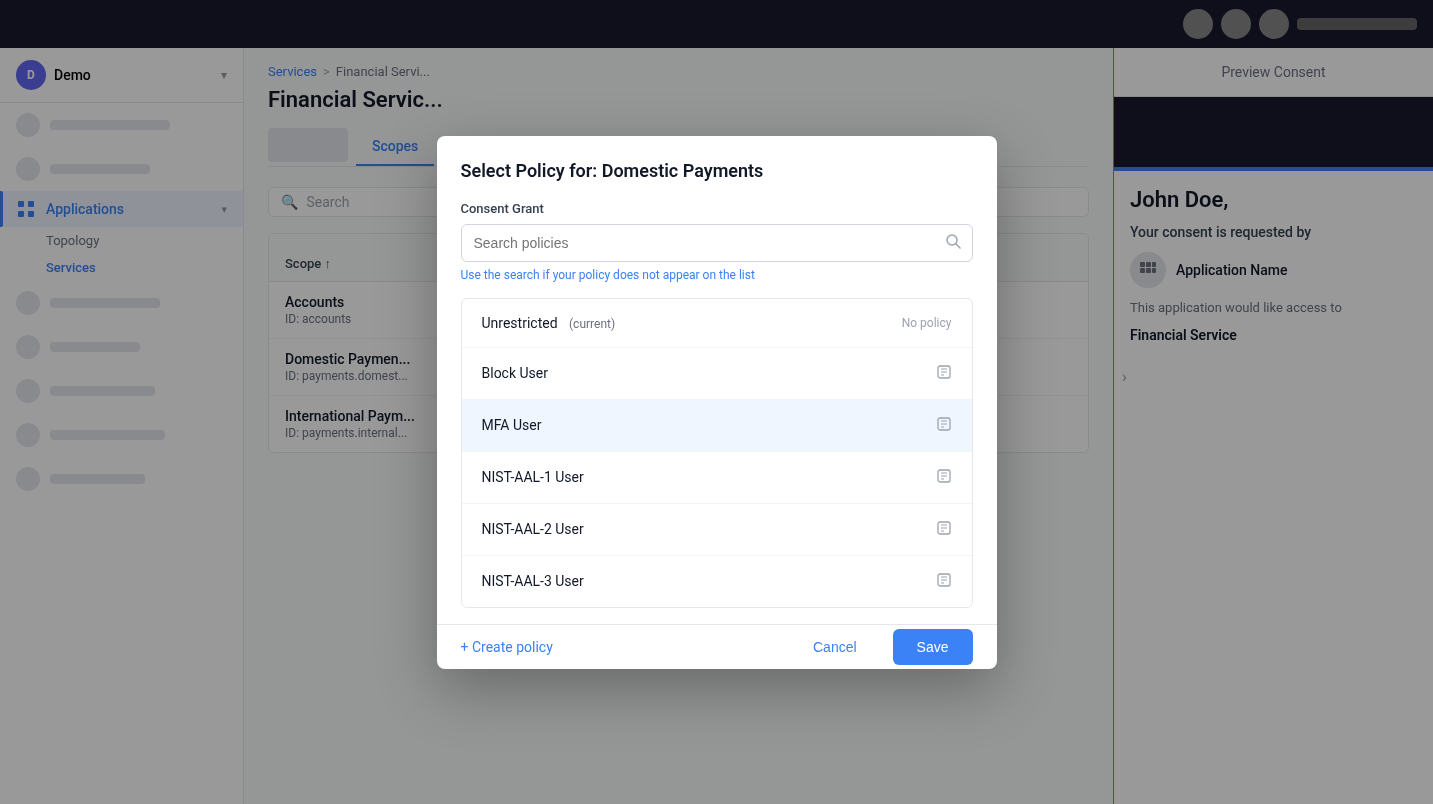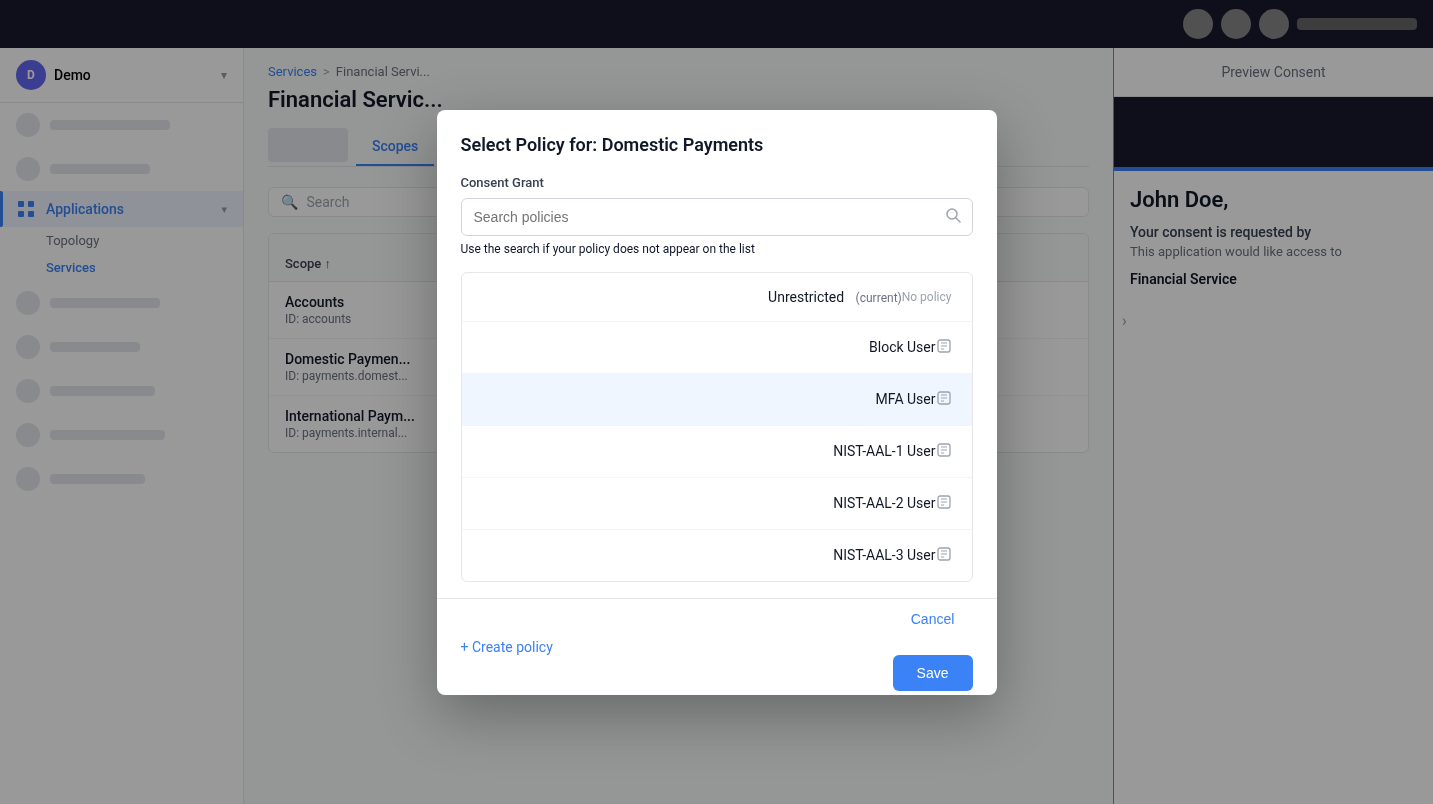--- a/index.html
+++ b/index.html
@@ -76,34 +76,34 @@
     .overlay { position: absolute; top: 0; left: 0; right: 0; bottom: 0; background: rgba(0,0,0,0.4); z-index: 100; display: flex; align-items: center; justify-content: center; }
 
     
     .modal { background: #fff; border-radius: 8px; width: 560px; box-shadow: 0 20px 60px rgba(0,0,0,0.3); overflow: hidden; }
     .modal-header { padding: 24px 24px 0; }
     .modal-title { font-size: 18px; font-weight: 600; color: #111827; }
     .modal-section-label { font-size: 13px; font-weight: 500; color: #374151; margin: 20px 0 8px; }
     .modal-search-wrapper { position: relative; }
     .modal-search-input { width: 100%; border: 1px solid #d1d5db; border-radius: 6px; padding: 10px 40px 10px 12px; font-size: 14px; color: #9ca3af; outline: none; }
     .modal-search-icon { position: absolute; right: 12px; top: 50%; transform: translateY(-50%); color: #9ca3af; }
-    .modal-hint { font-size: 12px; color: #0f172a; margin-top: 6px; }
+    .modal-hint { font-size: 12px; color: #3b82f6; margin-top: 6px; }
 
     .policy-list { border: 1px solid #e5e7eb; border-radius: 6px; margin: 16px 24px 0; overflow: hidden; max-height: 360px; overflow-y: auto; }
-    .policy-item { display: flex; align-items: center; justify-content: flex-end; padding: 16px 20px; border-bottom: 1px solid #f3f4f6; cursor: pointer; }
+    .policy-item { display: flex; align-items: center; justify-content: space-between; padding: 16px 20px; border-bottom: 1px solid #f3f4f6; cursor: pointer; }
     .policy-item:last-child { border-bottom: none; }
     .policy-item.selected { background: #eff6ff; }
     .policy-name { font-size: 14px; color: #111827; }
     .policy-badge { font-size: 12px; color: #6b7280; margin-left: 8px; }
     .policy-no-policy { font-size: 12px; color: #9ca3af; }
     .policy-edit-icon { color: #9ca3af; font-size: 14px; }
 
     .modal-footer { display: flex; align-items: center; justify-content: space-between; padding: 4px 24px; border-top: 1px solid #e5e7eb; margin-top: 16px; }
     .create-policy-link { font-size: 14px; color: #3b82f6; cursor: pointer; }
-    .footer-actions { display: flex; gap: 20px; flex-direction: column; }
+    .footer-actions { display: flex; gap: 20px; }
     .btn-cancel { background: none; border: none; font-size: 14px; color: #3b82f6; cursor: pointer; padding: 8px 16px; }
     .btn-save { background: #3b82f6; color: #fff; border: none; border-radius: 6px; padding: 10px 24px; font-size: 14px; font-weight: 500; cursor: pointer; }
 
     
     .skeleton-row { display: flex; align-items: center; padding: 10px 16px; gap: 10px; }
     .sk-circle { width: 24px; height: 24px; border-radius: 50%; background: #e5e7eb; flex-shrink: 0; }
     .sk-bar { height: 10px; background: #e5e7eb; border-radius: 4px; }
   </style>
 </head>
 <body>
@@ -214,20 +214,33 @@
     </div>
   </div>
 
   <div class="right-panel">
     <div class="preview-title">Preview Consent</div>
     <div class="preview-image"></div>
     <div class="preview-blue-bar"></div>
     <div class="preview-content">
       <div class="preview-greeting">John Doe,</div>
       <div class="preview-subtitle">Your consent is requested by</div>
+      <div class="preview-app-row">
+        <div class="preview-app-icon">
+          <svg width="18" height="18" viewBox="0 0 18 18" fill="none">
+              <rect x="1" y="1" width="5" height="5" rx="1" fill="#6b7280"></rect>
+              <rect x="7" y="1" width="5" height="5" rx="1" fill="#6b7280"></rect>
+              <rect x="13" y="1" width="4" height="5" rx="1" fill="#6b7280"></rect>
+              <rect x="1" y="7" width="5" height="5" rx="1" fill="#6b7280"></rect>
+              <rect x="7" y="7" width="5" height="5" rx="1" fill="#6b7280"></rect>
+              <rect x="13" y="7" width="4" height="5" rx="1" fill="#6b7280"></rect>
+            </svg>
+        </div>
+        <span class="preview-app-name">Application Name</span>
+      </div>
       <div class="preview-desc">This application would like access to</div>
       <div class="preview-service">Financial Service</div>
     </div>
     <div class="preview-arrow">›</div>
   </div>
 </div>
 
 <div class="overlay">
   <div class="modal">
     <div class="modal-header">

